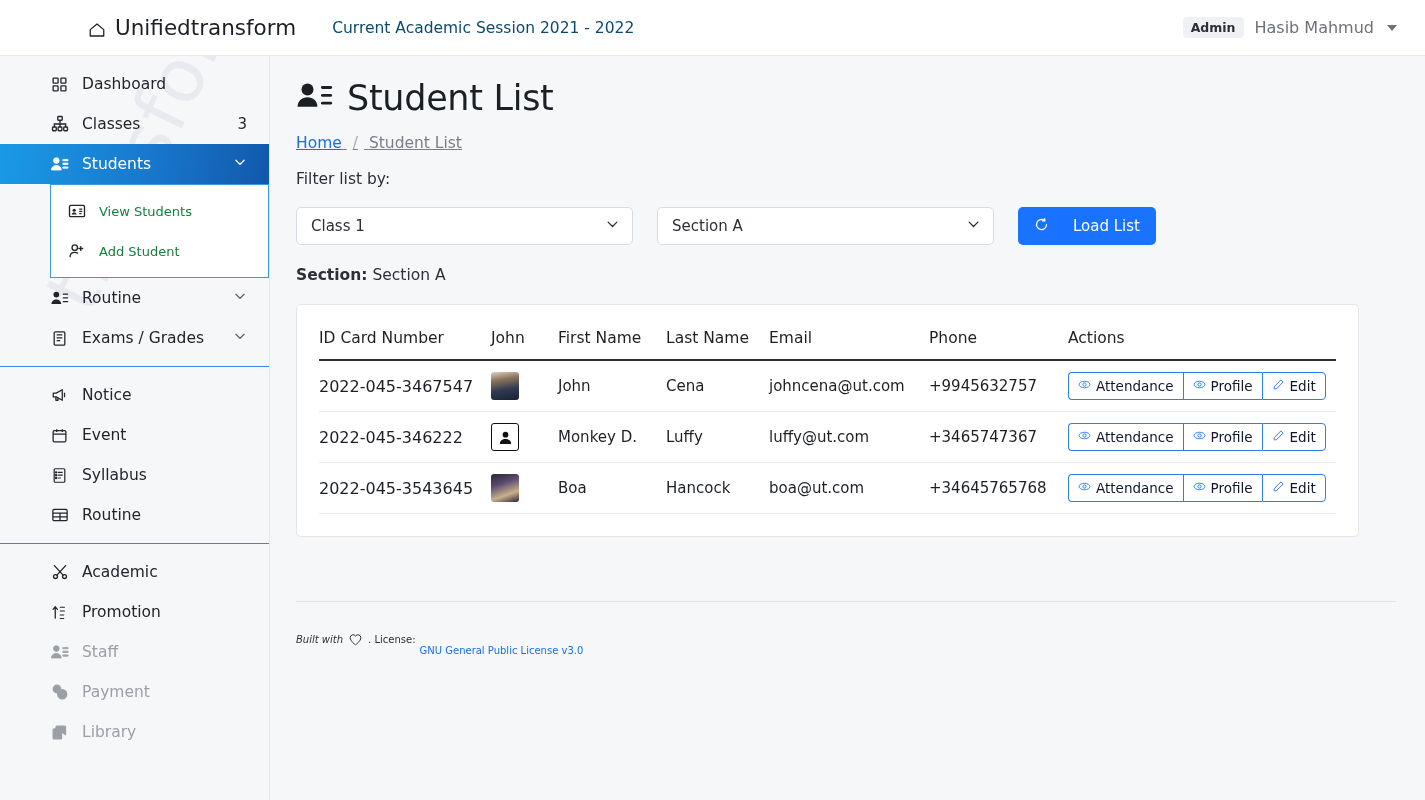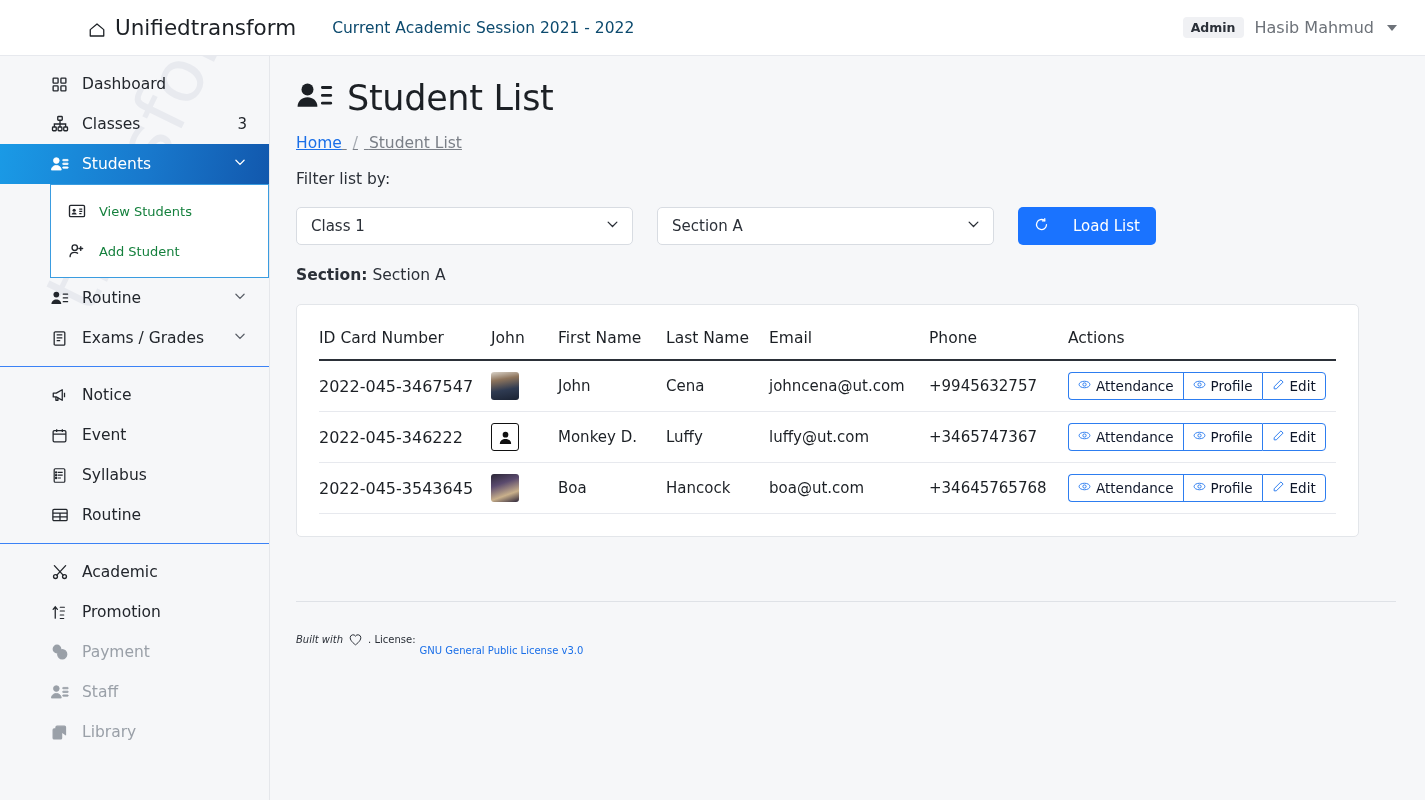--- a/index.html
+++ b/index.html
@@ -434,39 +434,39 @@
       <span class="ico">
         <svg width="17" height="17" viewBox="0 0 24 24" fill="none" stroke="#22262c" stroke-width="1.8" stroke-linecap="round">
           <path d="M6 20V4M3 7.5L6 4l3 3.5"></path>
           <path d="M13 4.5h6M13 10h6M13 15.5h5M13 20.5h5" stroke-width="1.5"></path>
         </svg>
       </span>
       <span class="label">Promotion</span>
     </div>
     <div class="nav-item muted">
       <span class="ico">
-        <svg width="18" height="18" viewBox="0 0 24 24" fill="none" stroke="#9aa0a8" stroke-width="1.7">
-          <circle cx="8" cy="8" r="5"></circle>
-            <circle cx="15" cy="15" r="6"></circle>
-          <path d="M15 12v6M13.3 13.4h3M13.3 16.6h3" stroke-width="1.3"></path>
-        </svg>
-      </span>
-      <span class="label">Payment</span>
-    </div>
-    <div class="nav-item muted">
-      <span class="ico">
         <svg width="19" height="19" viewBox="0 0 24 24" fill="#9aa0a8" stroke="none">
           <circle cx="8" cy="7" r="3.6"></circle>
           <path d="M1.8 19c0-3.6 2.8-5.8 6.2-5.8S14.2 15.4 14.2 19z"></path>
           <rect x="16" y="5.6" width="7" height="1.7" rx="0.7"></rect>
           <rect x="16" y="10.3" width="7" height="1.7" rx="0.7"></rect>
           <rect x="16" y="15" width="7" height="1.7" rx="0.7"></rect>
         </svg>
       </span>
       <span class="label">Staff</span>
+    </div>
+    <div class="nav-item muted">
+      <span class="ico">
+        <svg width="18" height="18" viewBox="0 0 24 24" fill="none" stroke="#9aa0a8" stroke-width="1.7">
+          <circle cx="8" cy="8" r="5"></circle>
+            <circle cx="15" cy="15" r="6"></circle>
+          <path d="M15 12v6M13.3 13.4h3M13.3 16.6h3" stroke-width="1.3"></path>
+        </svg>
+      </span>
+      <span class="label">Payment</span>
     </div>
     <div class="nav-item muted">
       <span class="ico">
         <svg width="17" height="17" viewBox="0 0 24 24" fill="none" stroke="#9aa0a8" stroke-width="1.7">
           <rect x="3" y="7" width="12" height="14" rx="1.3"></rect>
           <path d="M7 7V4.5a1.5 1.5 0 0 1 1.5-1.5H19a1.5 1.5 0 0 1 1.5 1.5V16"></path>
         </svg>
       </span>
       <span class="label">Library</span>
     </div>

